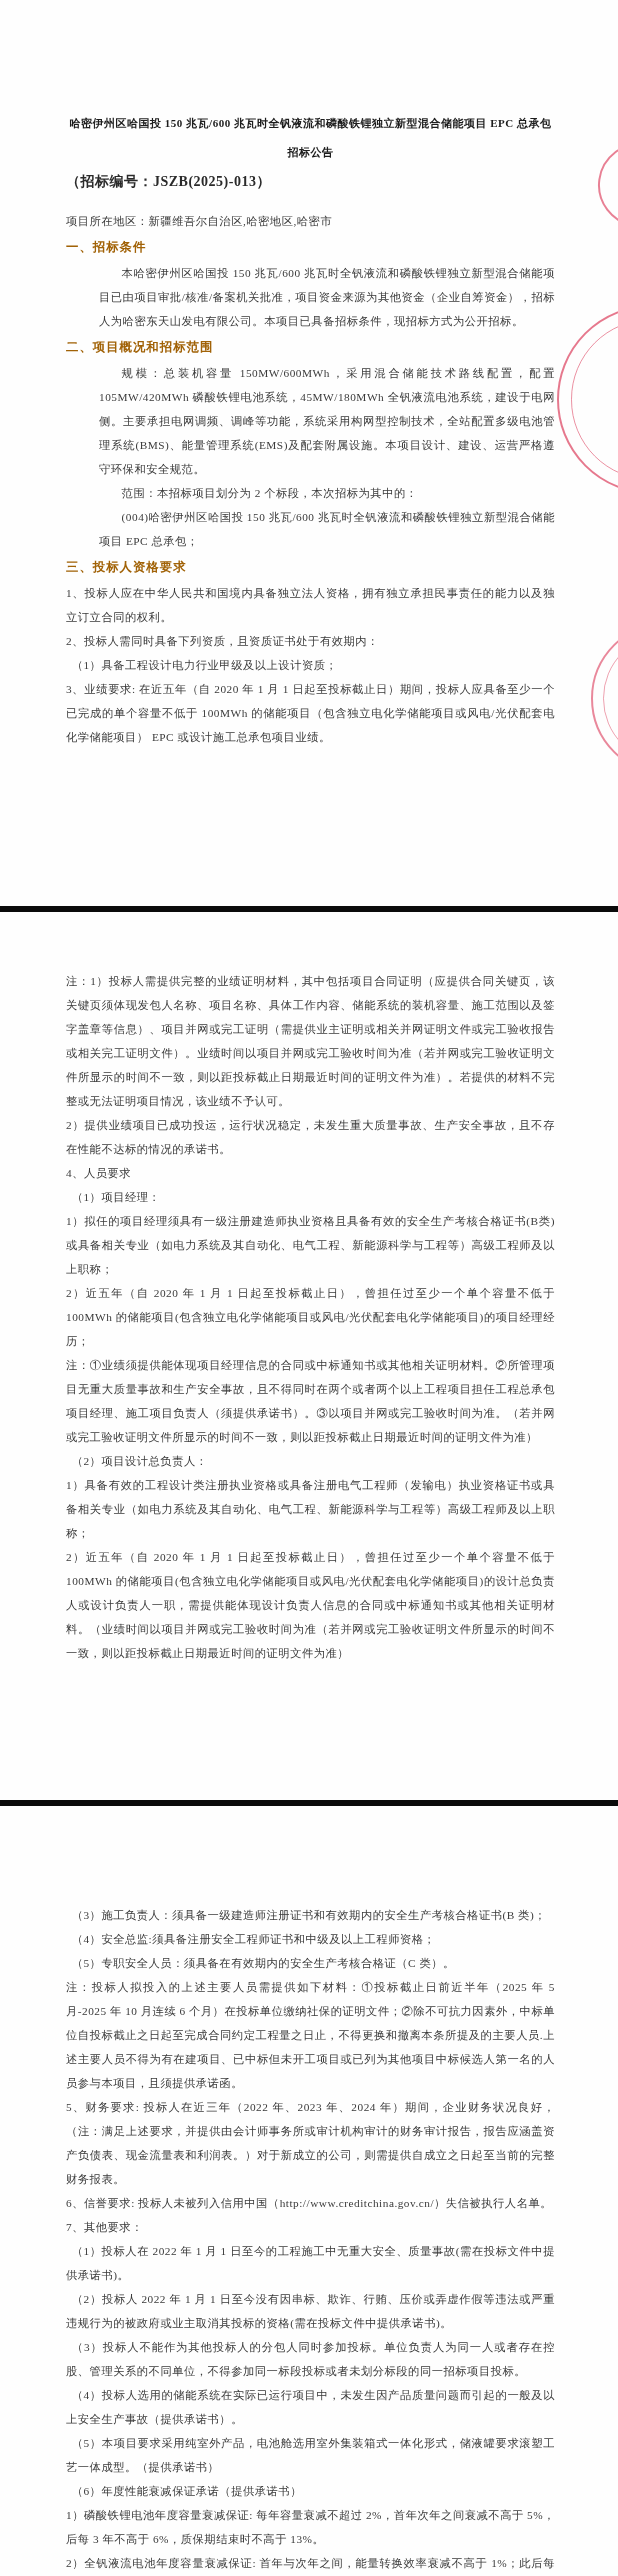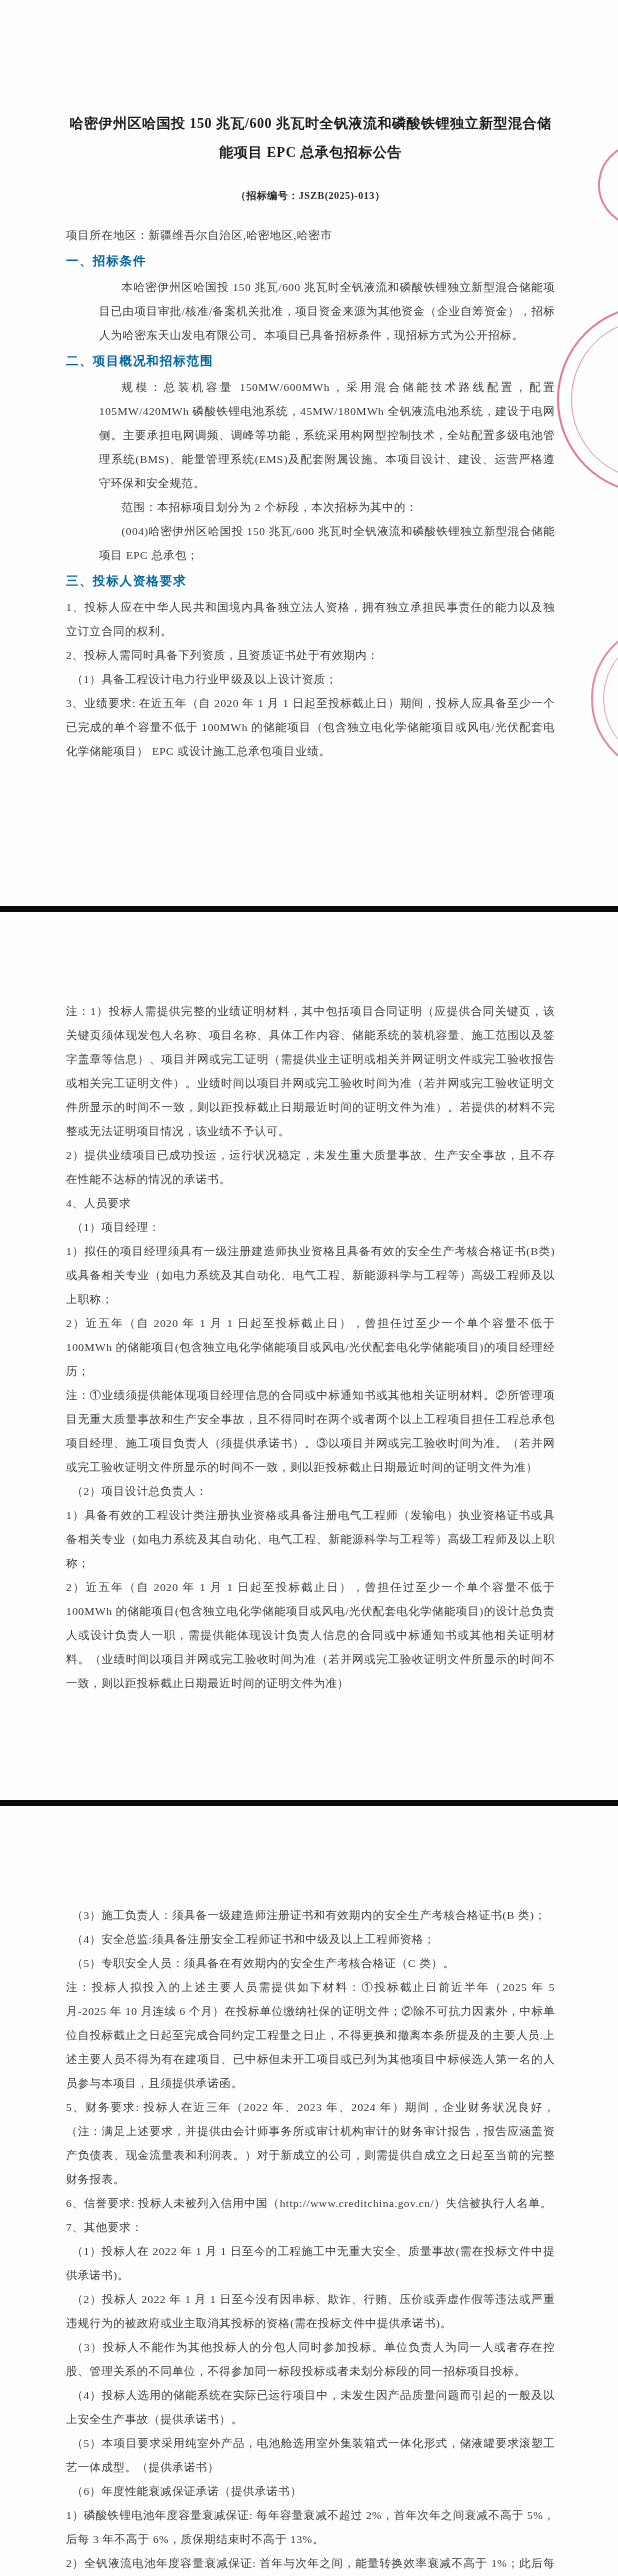--- a/index.html
+++ b/index.html
@@ -5,27 +5,27 @@
   html,body{margin:0;padding:0;background:#ffffff;}
   body{width:618px;font-family:"Liberation Serif","DejaVu Serif",serif;color:#2e2e2e;}
   .doc{width:618px;overflow:hidden;position:relative;background:#ffffff;}
   .page{position:relative;overflow:hidden;background:#fefefe;}
   .page-1{height:906px;}
   .page-2{height:888px;}
   .page-3{height:935px;}
   .sep{height:6.2px;background:#0b0b0b;}
   .content{padding-left:66px;padding-right:63px;}
   p{margin:0;font-size:11.3px;line-height:24px;letter-spacing:0.5px;text-align:justify;color:#3a3a3a;}
-  .title{font-size:14px;font-weight:bold;line-height:29px;text-align:center;color:#1d1d1d;letter-spacing:0.5px;}
-  .meta{font-size:10px;line-height:26px;text-align:center;color:#2a2a2a;margin-top:16px;font-weight:bold;}
+  .title{font-size:11px;font-weight:bold;line-height:29px;text-align:center;color:#1d1d1d;letter-spacing:0.5px;}
+  .meta{font-size:14px;line-height:26px;text-align:left;color:#2a2a2a;margin-top:2px;font-weight:bold;}
   .loc{margin-top:14.4px;}
-  .heading{font-size:12.4px;font-weight:bold;color:#0369a1;line-height:28px;letter-spacing:1px;text-align:left;}
+  .heading{font-size:12.4px;font-weight:bold;color:#a16207;line-height:28px;letter-spacing:1px;text-align:left;}
   .ind2{text-indent:2em;margin-left:33px;}
   .ind1{text-indent:0.5em;}
-  .pad-p2{padding-top:87px;}
+  .pad-p2{padding-top:57px;}
   .pad-p3{padding-top:97px;}
   .pad-p1{padding-top:109px;}
   
   .stamp{position:absolute;border-radius:50%;pointer-events:none;}
   .stamp-a{left:598px;top:143px;width:80px;height:80px;border:2.1px solid rgba(224,86,112,0.75);transform:rotate(8deg);}
   .stamp-b{left:557px;top:305px;width:185px;height:185px;border:2.6px solid rgba(224,86,112,0.8);}
   .stamp-b-inner{position:absolute;left:12.4px;top:12.4px;right:12.4px;bottom:12.4px;border:1.5px solid rgba(224,86,112,0.65);border-radius:50%;}
   .stamp-b-text{position:absolute;left:30px;top:72px;width:129px;color:rgba(216,62,94,0.8);font-size:15.5px;font-weight:bold;transform:rotate(-62deg);letter-spacing:3.1px;white-space:nowrap;}
   .stamp-c{left:591px;top:622px;width:149px;height:149px;border:2.1px solid rgba(224,86,112,0.7);}
   .stamp-c-inner{position:absolute;left:10.3px;top:10.3px;right:10.3px;bottom:10.3px;border:1px solid rgba(224,86,112,0.55);border-radius:50%;}

